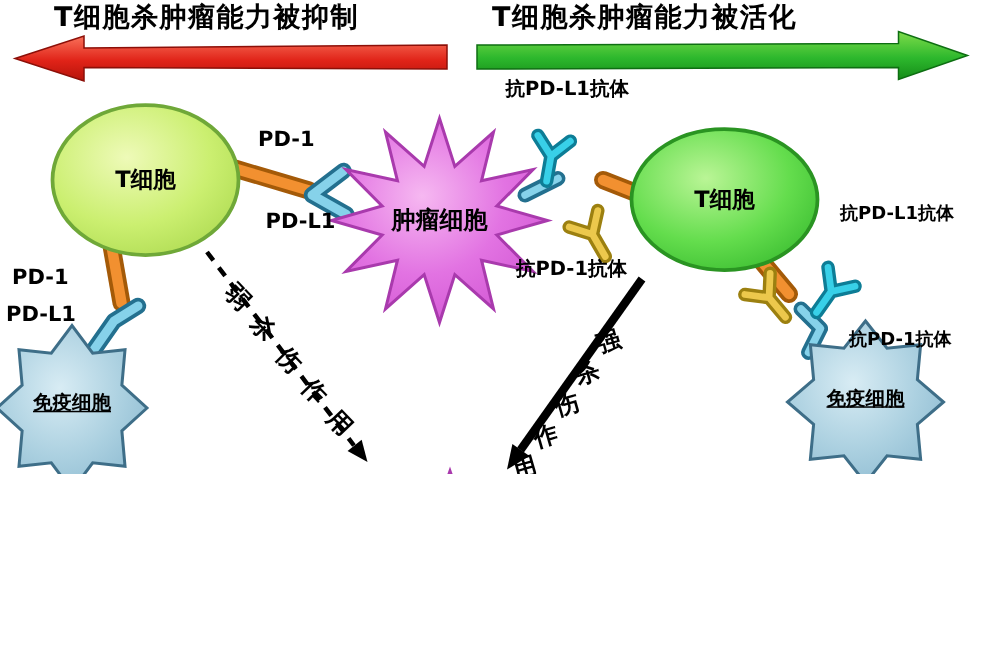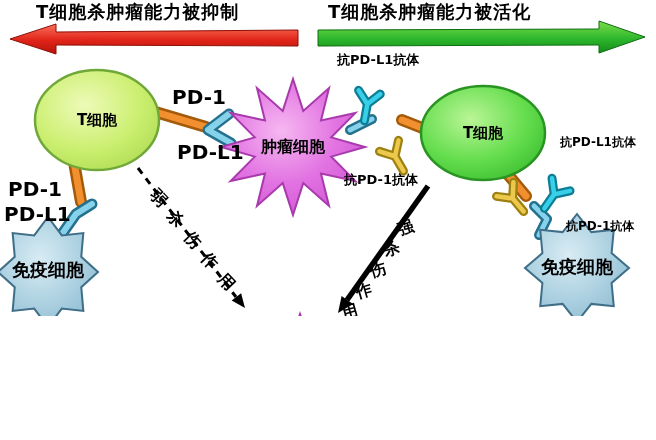--- a/index.html
+++ b/index.html
@@ -3,26 +3,26 @@
 <meta charset="utf-8">
 <style>
   html,body { margin:0; padding:0; background:#ffffff; }
   .stage {
     position:relative; width:656px; height:316px; background:#ffffff;
     font-family:"DejaVu Sans","Liberation Sans",sans-serif; overflow:hidden;
   }
   .stage svg { position:absolute; left:0; top:0; }
   .lbl { position:absolute; font-weight:bold; color:#000; white-space:nowrap; line-height:1.1; }
   .banner  { font-size:18px; letter-spacing:1px; }
-  .recept  { font-size:20px; }
+  .recept  { font-size:14px; }
   .ablbl   { font-size:13px; }
   .ablbl-sm{ font-size:12px; }
   .cellname{ font-size:15px; }
   .burstname{ font-size:16px; }
-  .burstname-sm{ font-size:18px; }
+  .burstname-sm{ font-size:13px;text-decoration:underline; }
   .center { transform:translate(-50%,-50%); }
   .char-label span { position:absolute; font-weight:bold; font-size:16px; color:#000; }
   .weak span   { transform:rotate(46deg); }
   .strong span { transform:rotate(-16deg); }
   .weak span:nth-child(1){left:150px;top:188px}
   .weak span:nth-child(2){left:167px;top:209px}
   .weak span:nth-child(3){left:184px;top:230px}
   .weak span:nth-child(4){left:201px;top:251px}
   .weak span:nth-child(5){left:218px;top:272px}
   .strong span:nth-child(1){left:398px;top:218px}

